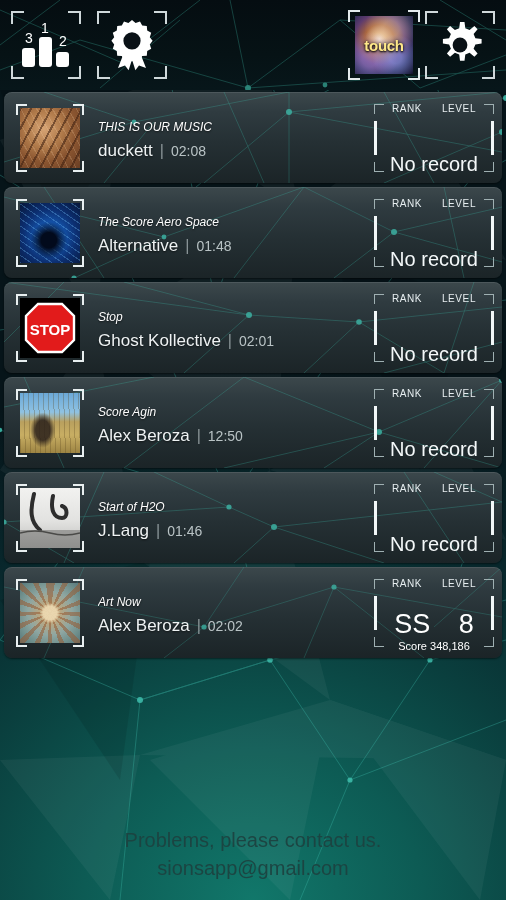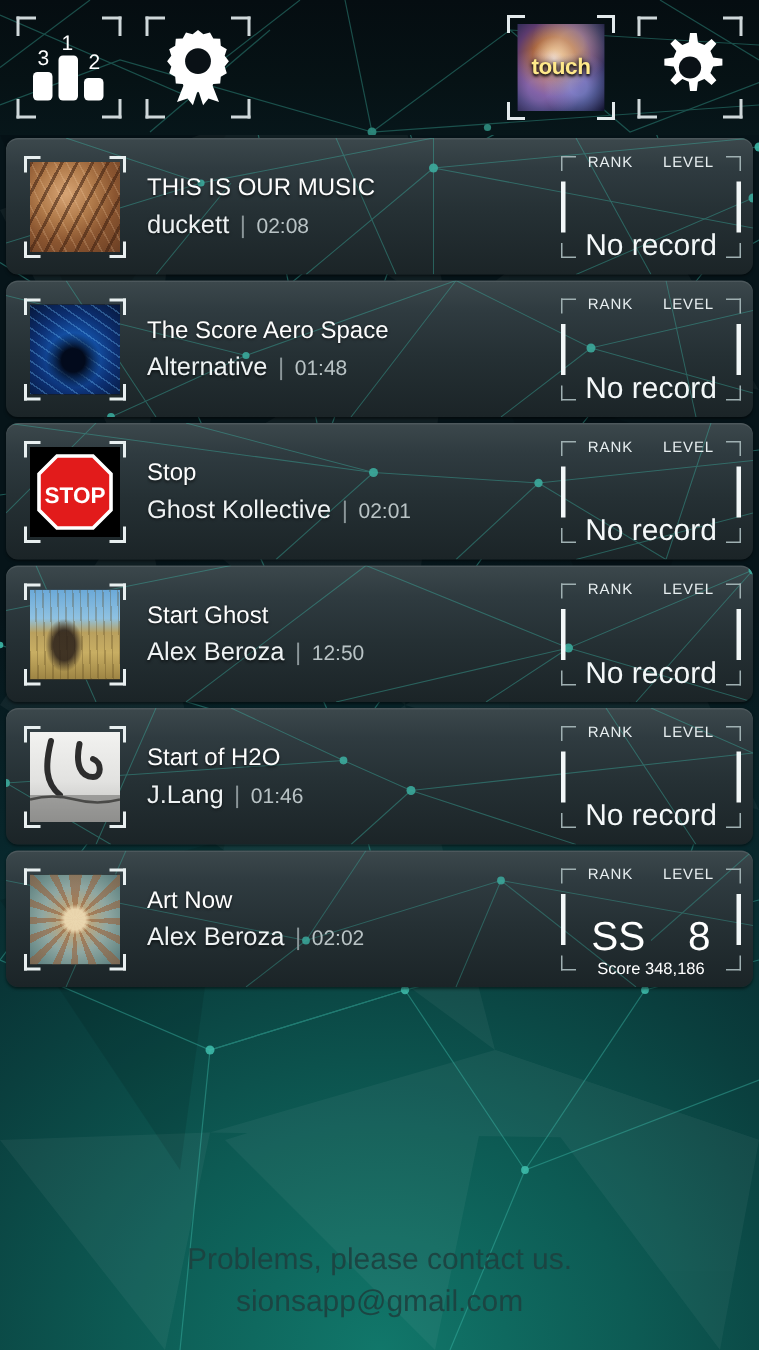--- a/index.html
+++ b/index.html
@@ -22,21 +22,21 @@
 
   
   #topbar {
     position:absolute; top:0; left:0; width:506px; height:90px; z-index:5;
     background:linear-gradient(180deg,#050d11 0%,#061215 60%,#07161a 100%);
     overflow:hidden;
   }
   #topbar .tlines { position:absolute; inset:0; }
   .tb-row { position:absolute; inset:0; display:flex; align-items:center; }
   .tb-left { position:absolute; left:8px; display:flex; gap:10px; }
-  .tb-right { position:absolute; right:8px; display:flex; gap:10px; }
+  .tb-right { position:absolute; right:8px; display:flex; gap:0; }
 
   .icon-btn {
     position:relative; width:76px; height:74px;
     display:flex; align-items:center; justify-content:center;
   }
   .icon-btn .br { position:absolute; width:13px; height:13px; border:2px solid #cfd8da; }
   .icon-btn .br.tl { top:3px; left:3px; border-right:none; border-bottom:none; }
   .icon-btn .br.tr { top:3px; right:3px; border-left:none; border-bottom:none; }
   .icon-btn .br.bl { bottom:3px; left:3px; border-right:none; border-top:none; }
   .icon-btn .br.br2 { bottom:3px; right:3px; border-left:none; border-top:none; }
@@ -80,21 +80,21 @@
   .art-wrap { position:relative; width:68px; height:68px; flex:none; }
   .art { position:absolute; inset:4px; background:#111; overflow:hidden; }
   .art .inner { position:absolute; inset:0; }
   .art-wrap .br { position:absolute; width:11px; height:11px; border:2px solid #e8eff0; }
   .art-wrap .br.tl { top:0; left:0; border-right:none; border-bottom:none; }
   .art-wrap .br.tr { top:0; right:0; border-left:none; border-bottom:none; }
   .art-wrap .br.bl { bottom:0; left:0; border-right:none; border-top:none; }
   .art-wrap .br.br2 { bottom:0; right:0; border-left:none; border-top:none; }
 
   .meta { margin-left:14px; flex:1; min-width:0; }
-  .title { color:#fdfdfd; font-size:16px; line-height:26px; white-space:nowrap; overflow:hidden; text-shadow:0 1px 2px rgba(0,0,0,.6); }
+  .title { color:#fdfdfd; font-size:12px; line-height:26px; white-space:nowrap; overflow:hidden; text-shadow:0 1px 2px rgba(0,0,0,.6);font-style:italic; }
   .sub { display:flex; align-items:baseline; gap:7px; line-height:22px; }
   .artist { color:#eef2f3; font-size:17px; text-shadow:0 1px 2px rgba(0,0,0,.6); }
   .bar { color:#8b9699; font-size:16px; }
   .dur { color:#b9c3c5; font-size:14px; }
 
   
   .rank { position:relative; width:124px; height:68px; flex:none; margin-right:6px; }
   .rank .pbr { position:absolute; width:10px; height:10px; border:1px solid #9fb0b2; }
   .rank .pbr.tl { top:0; left:2px; border-right:none; border-bottom:none; }
   .rank .pbr.tr { top:0; right:2px; border-left:none; border-bottom:none; }
@@ -449,21 +449,21 @@
         <div class="art">
           <div class="inner" style="background:linear-gradient(180deg,#6ba9d8 0%,#8fc2e2 32%,#b9a05e 48%,#c8ae63 70%,#9d8443 100%);"></div>
           <div class="inner" style="background:radial-gradient(ellipse 30% 42% at 38% 62%,rgba(40,30,25,.85) 0 40%,transparent 70%),repeating-linear-gradient(88deg,rgba(90,70,30,.3) 0 1px,transparent 1px 5px);"></div>
         </div>
         <span class="br tl"></span>
         <span class="br tr"></span>
         <span class="br bl"></span>
         <span class="br br2"></span>
       </div>
       <div class="meta">
-        <div class="title">Start Ghost</div>
+        <div class="title">Score Agin</div>
         <div class="sub">
           <span class="artist">Alex Beroza</span>
           <span class="bar">|</span>
           <span class="dur">12:50</span>
         </div>
       </div>
       <div class="rank">
         <span class="pbr tl"></span>
         <span class="pbr tr"></span>
         <span class="pbr bl"></span>

